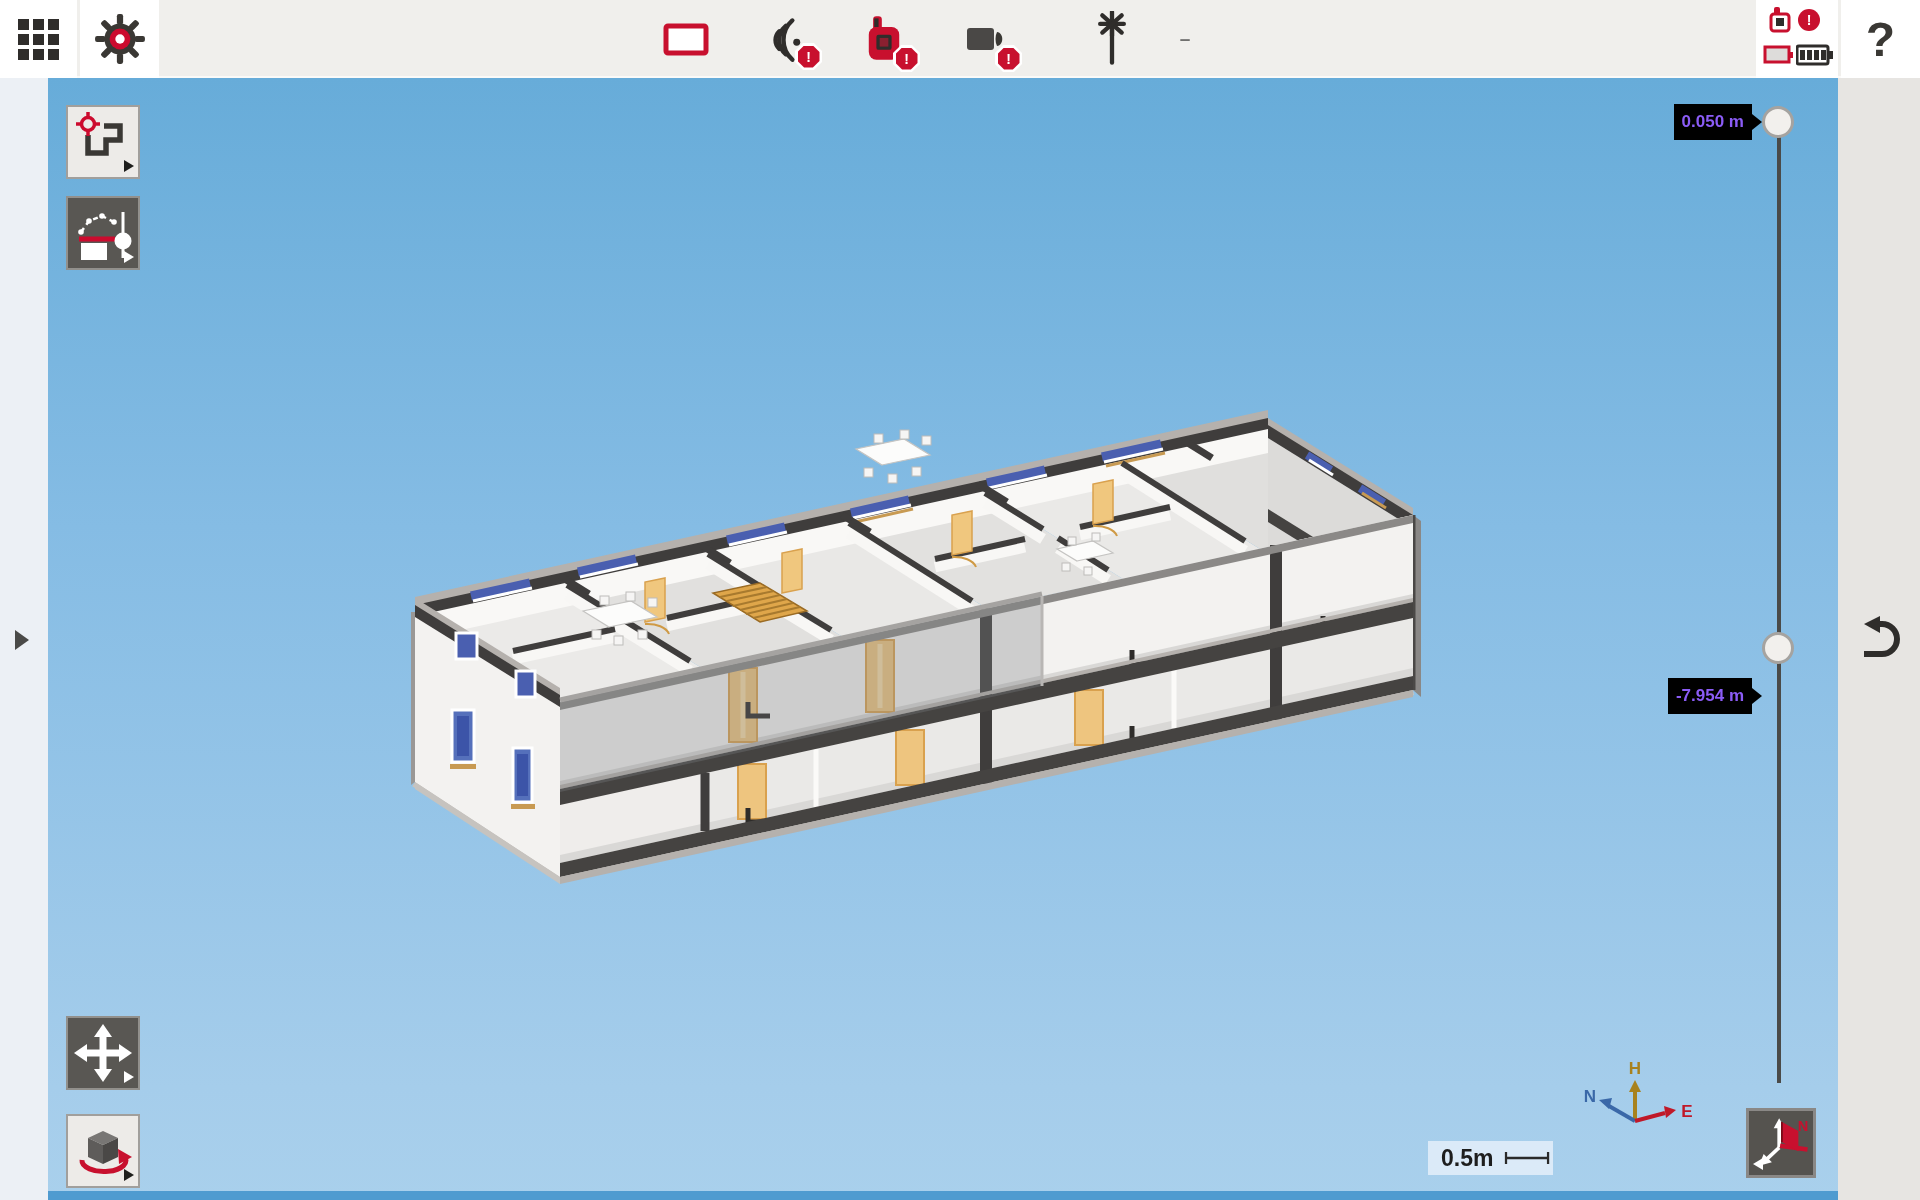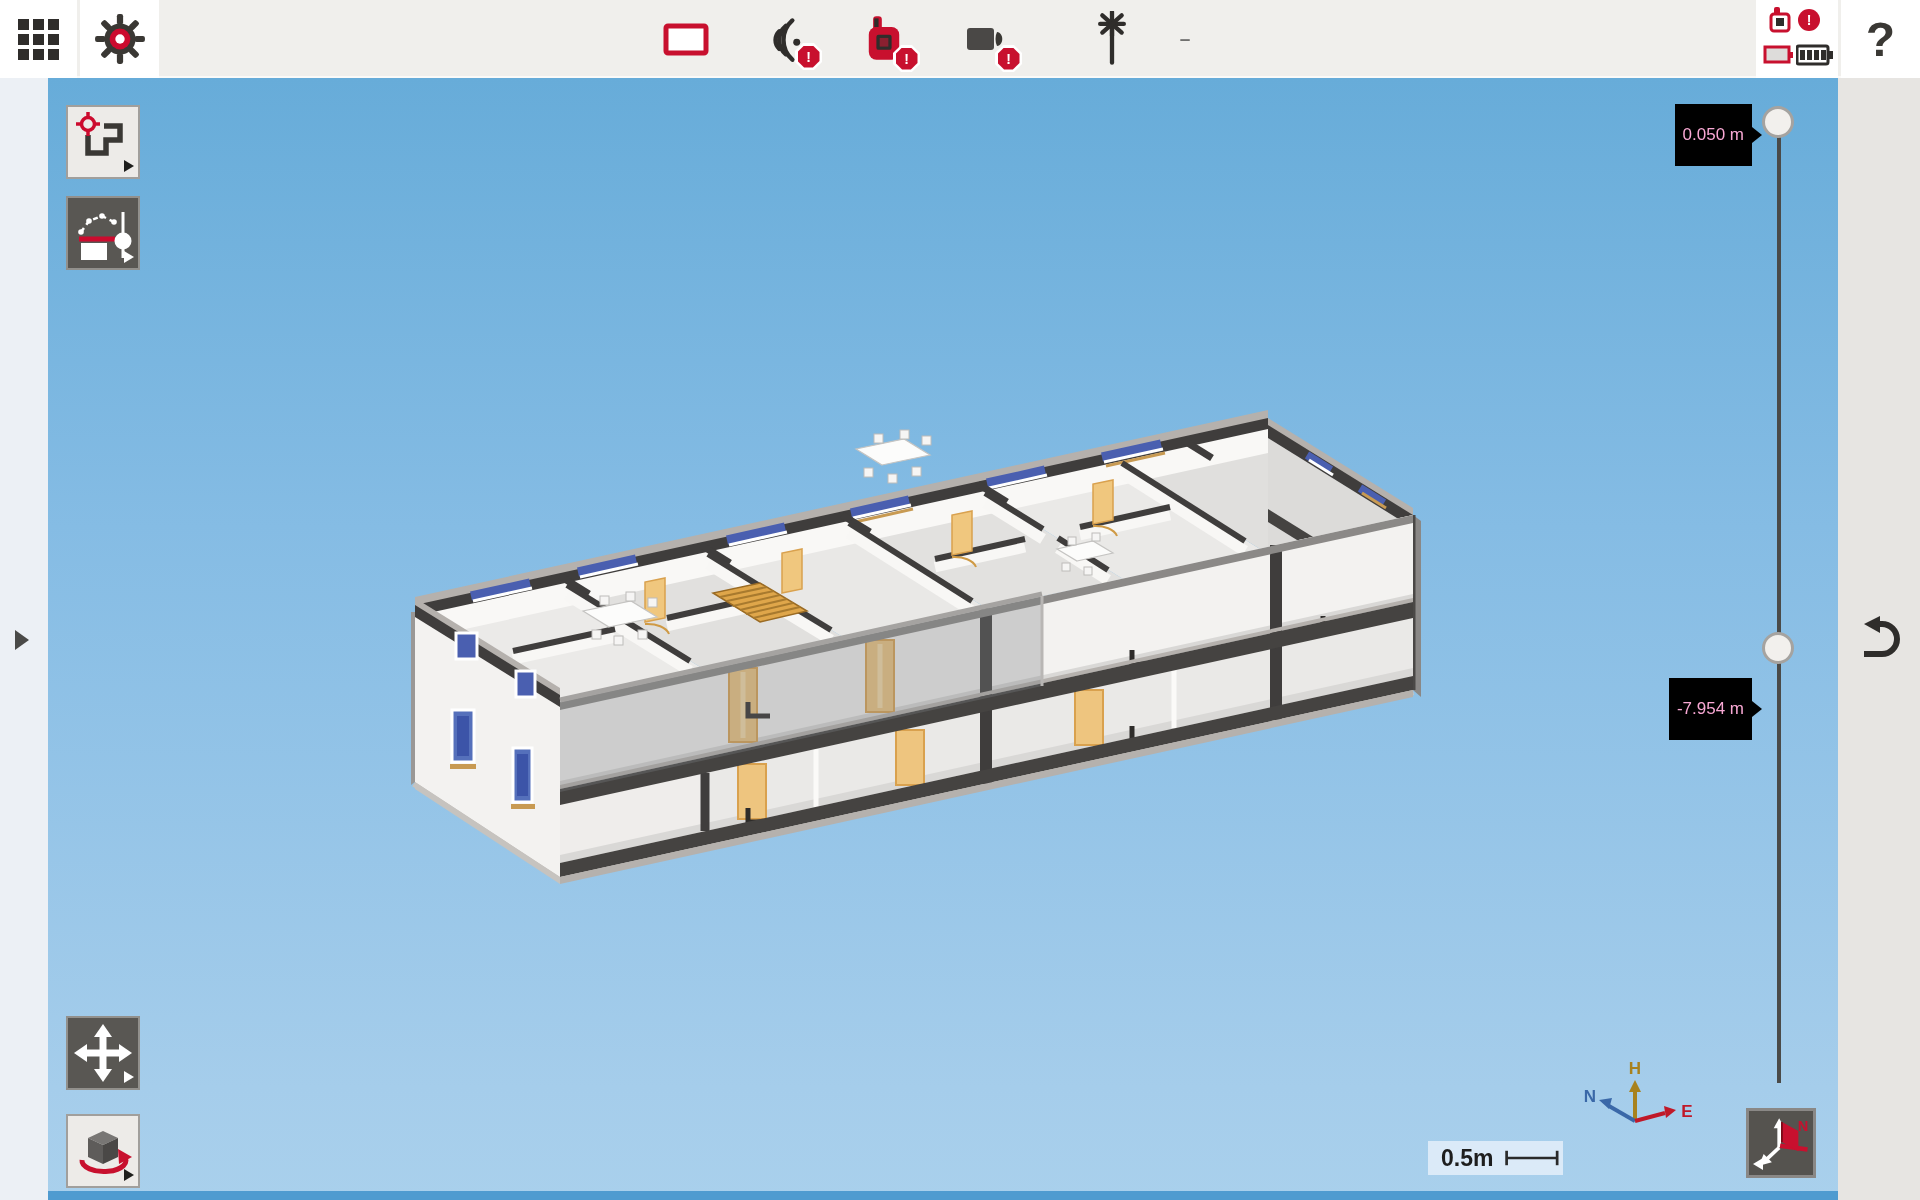--- a/index.html
+++ b/index.html
@@ -48,27 +48,27 @@
          border-top:6px solid transparent;border-bottom:6px solid transparent;
          border-left:10px solid #1e1e1c;}
   .tri-r.white{border-left-color:#fff;}
   .tri-l{position:absolute;left:4px;bottom:5px;width:0;height:0;
          border-top:6px solid transparent;border-bottom:6px solid transparent;
          border-right:10px solid #fff;}
   
   .slider-track{position:absolute;left:1777px;top:120px;width:4px;height:963px;background:#4a4a48;}
   .slider-handle{position:absolute;left:1762px;width:32px;height:32px;border-radius:50%;
                  background:#f2f0ed;border:3px solid #a5a3a0;}
-  .elev-label{position:absolute;right:168px;background:#000;color:#f9a8d4;font-weight:normal;
-              font-size:17px;padding:21px 8px;white-space:nowrap;}
+  .elev-label{position:absolute;right:168px;background:#000;color:#8b5cf6;font-weight:bold;
+              font-size:17px;padding:8px 8px;white-space:nowrap;}
   .elev-label::after{content:"";position:absolute;right:-10px;top:50%;margin-top:-8px;
               border-top:8px solid transparent;border-bottom:8px solid transparent;
               border-left:10px solid #000;}
   
-  .scalebar{position:absolute;left:1428px;top:1141px;width:135px;height:34px;
+  .scalebar{position:absolute;left:1428px;top:1141px;width:125px;height:34px;
             background:rgba(223,237,248,0.92);display:flex;align-items:center;}
   .scalebar .lbl{font-size:23px;font-weight:bold;color:#1e1e1e;margin-left:13px;}
   .navcube{position:absolute;left:1746px;top:1108px;width:70px;height:70px;
            background:#55534f;border:3px solid #8a8886;}
   .axes-widget{position:absolute;left:1575px;top:1048px;}
   .undo-btn{position:absolute;left:1856px;top:612px;width:48px;height:52px;}
 </style>
 </head>
 <body>
 

